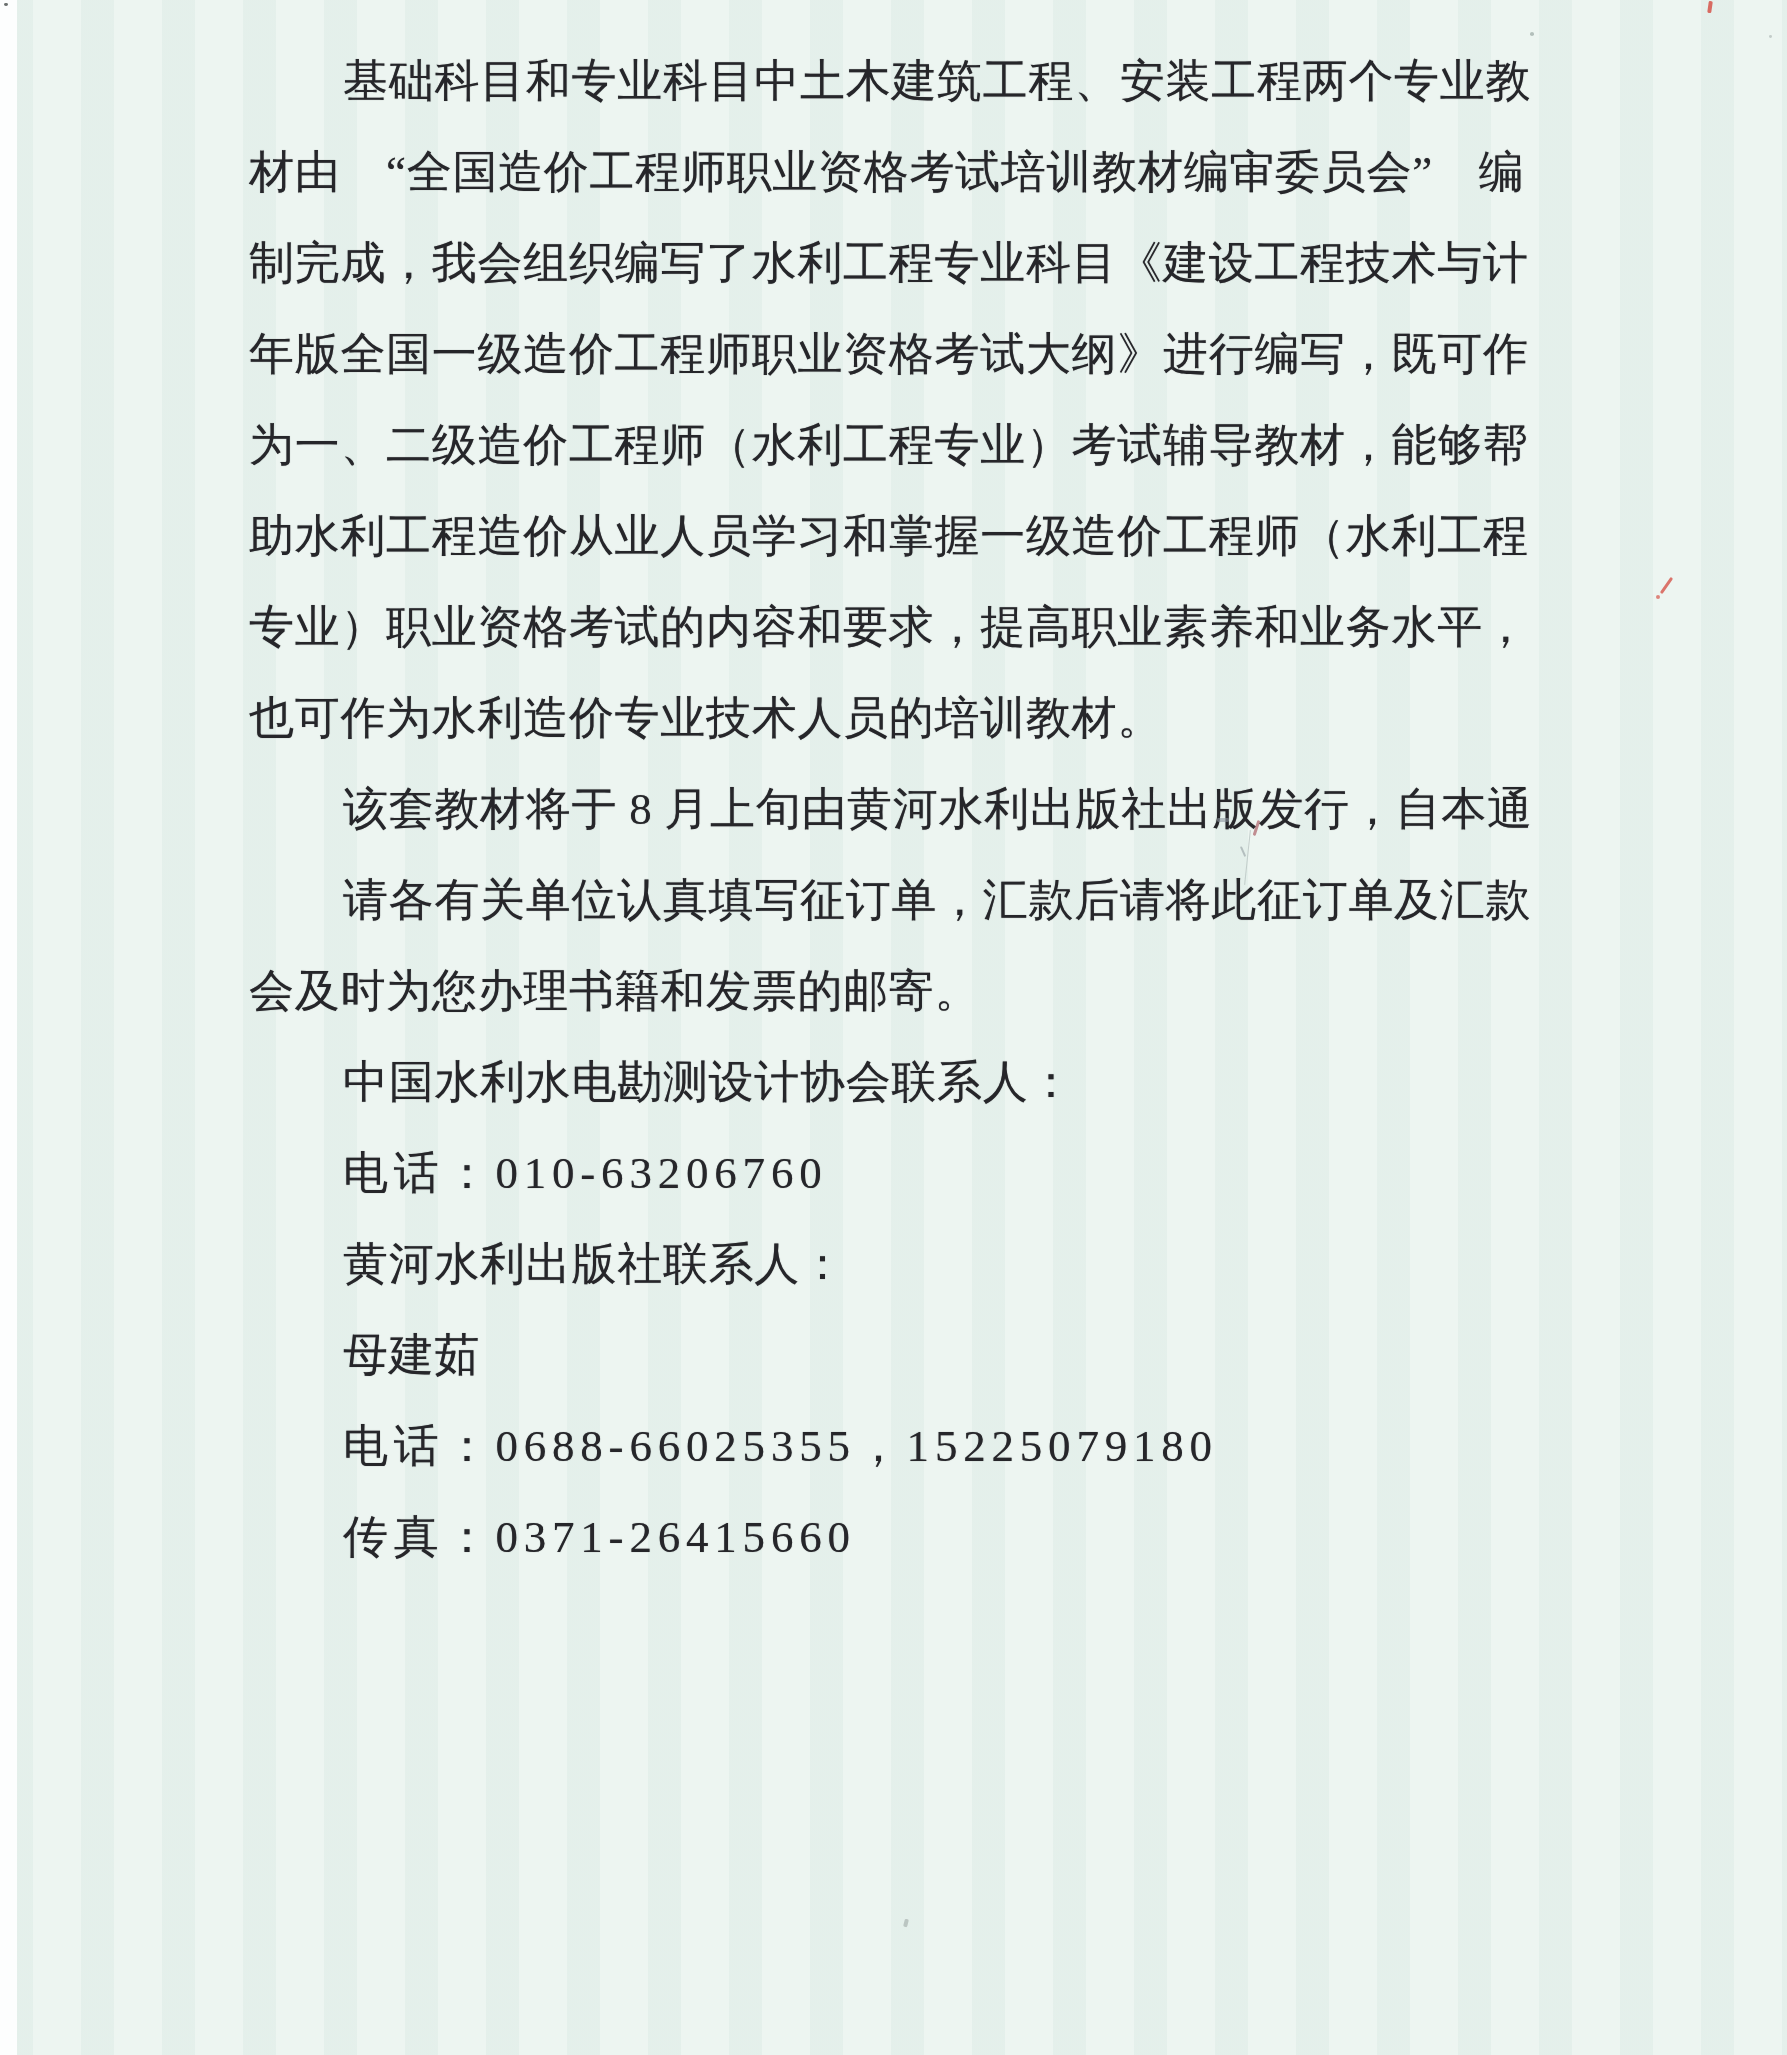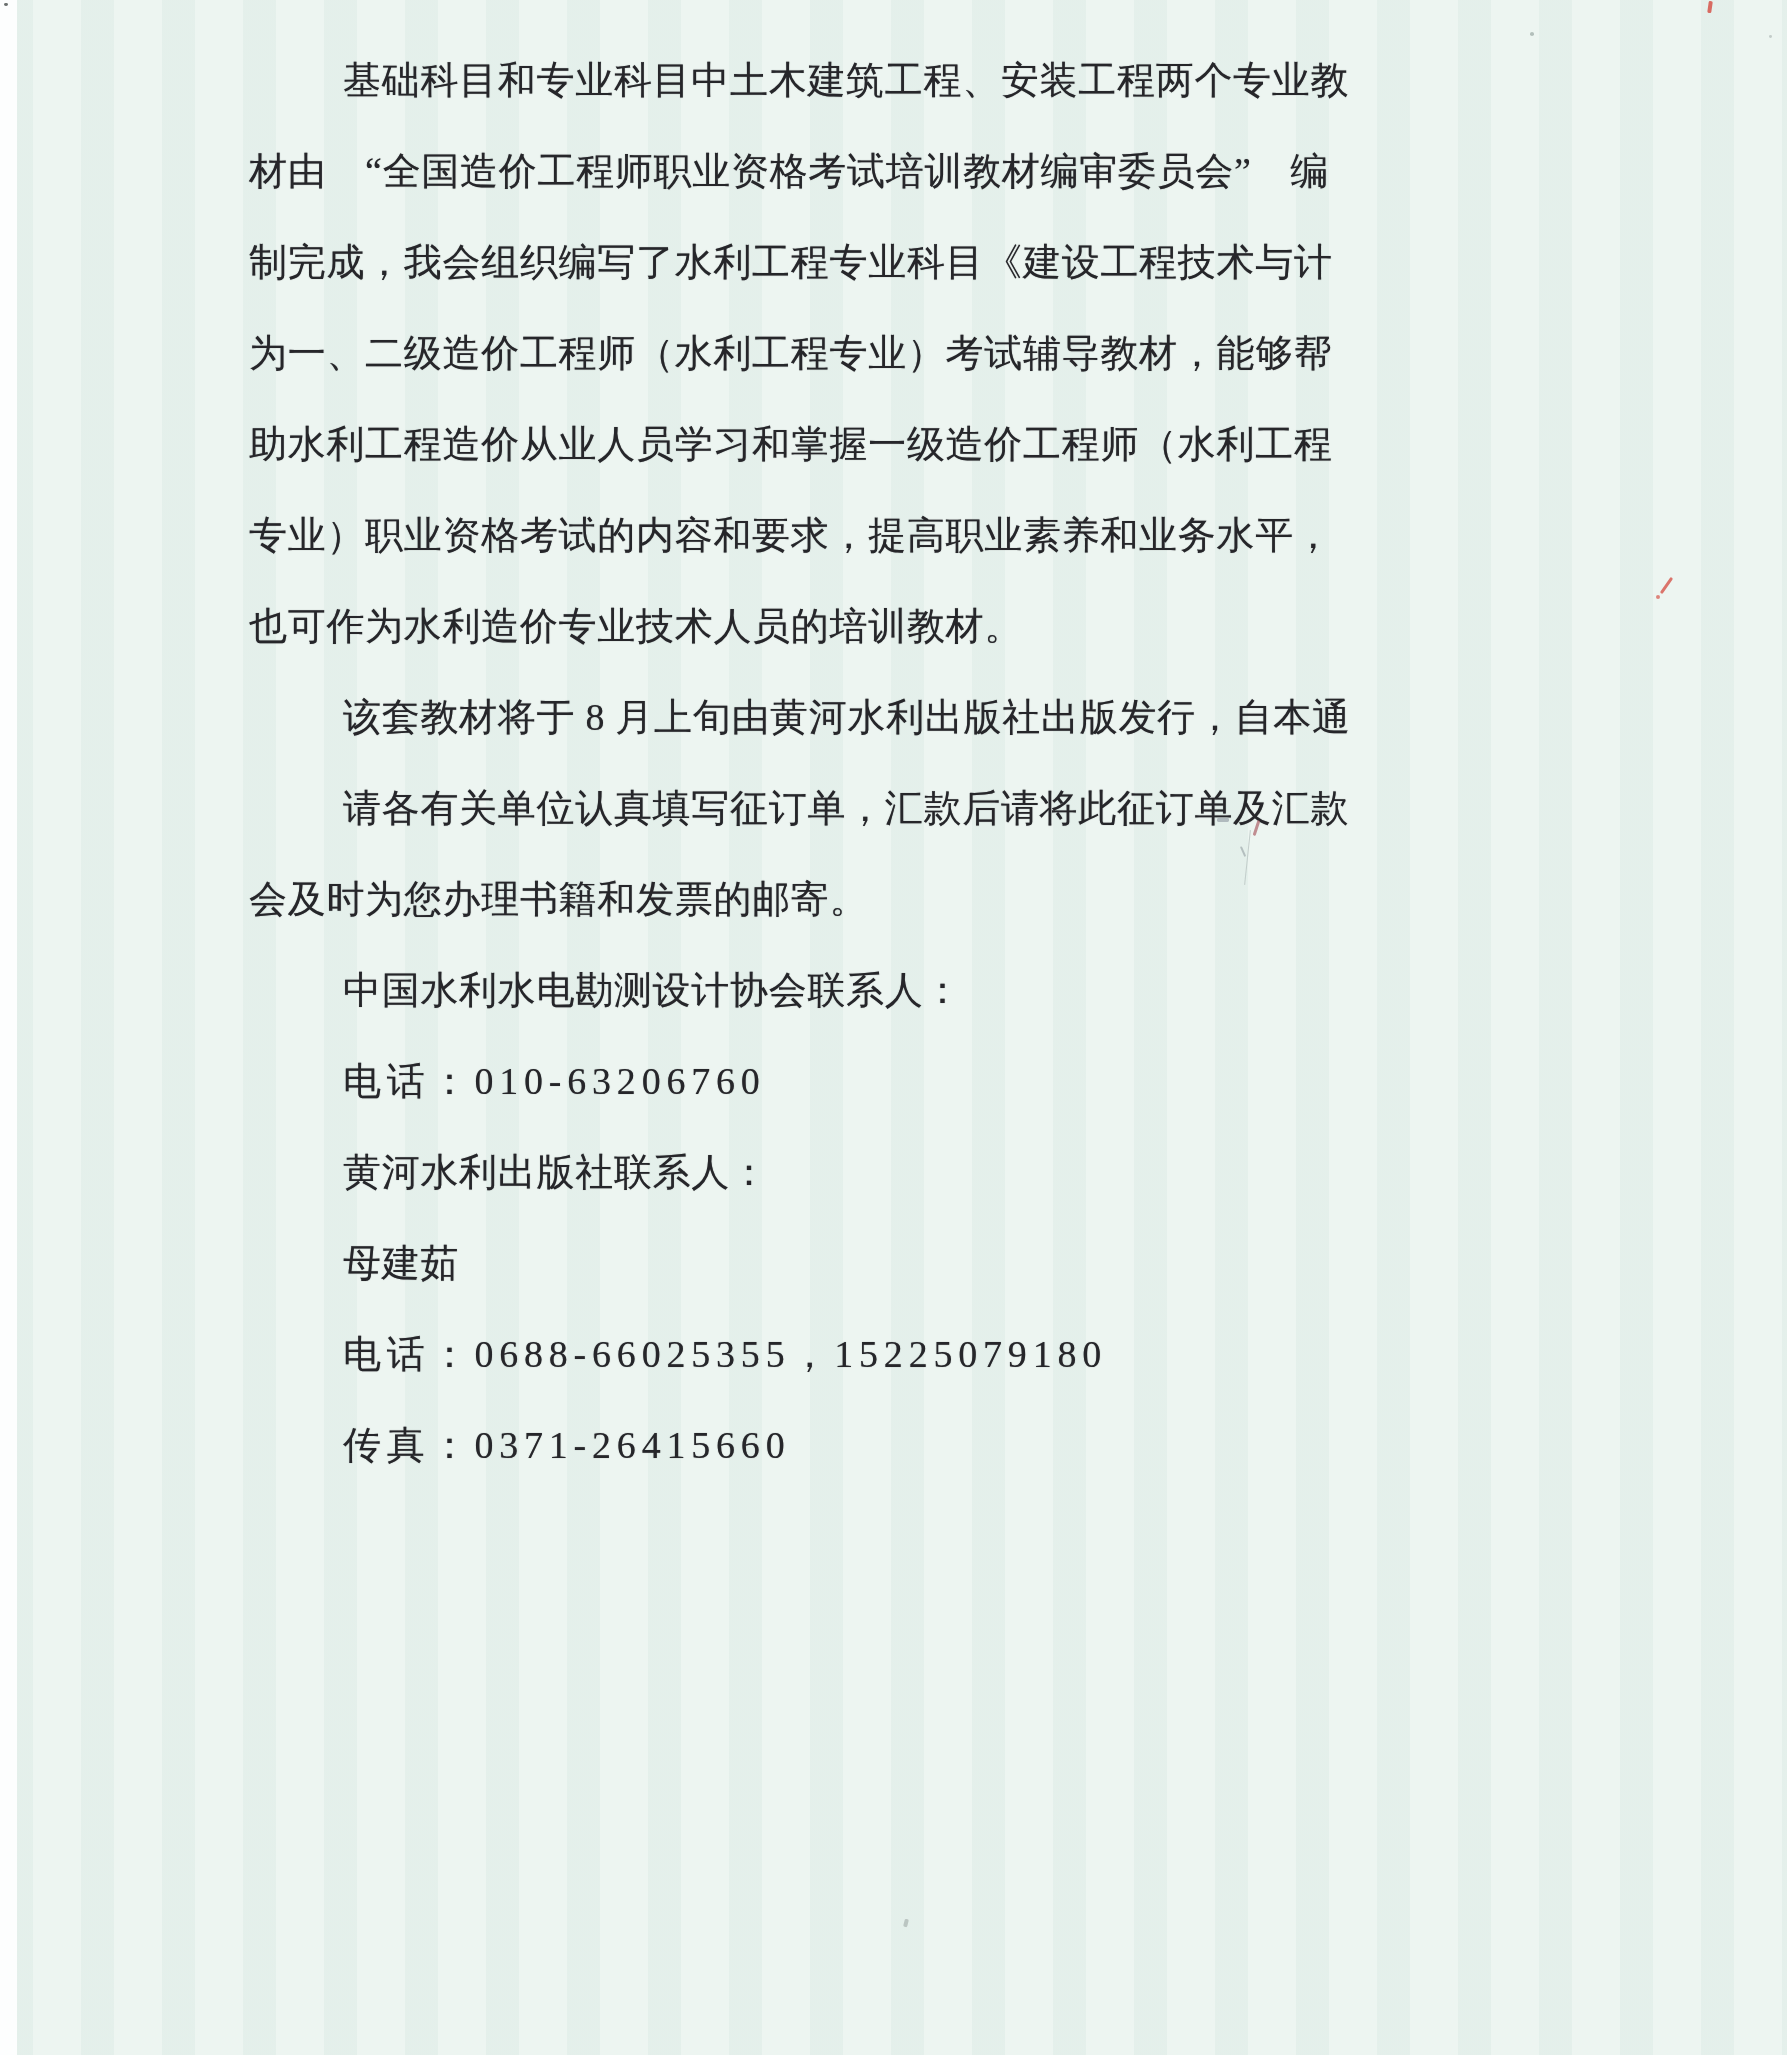--- a/index.html
+++ b/index.html
@@ -21,21 +21,21 @@
   .edge-left {
     position:absolute; left:0; top:0; width:17.3px; height:100%;
     background:#fdfefe;
   }
   .doc {
     position:absolute; left:249px; top:35px; width:1372px;
   }
   .line {
     height:91px;
     display:flex; align-items:center;
-    font-size:38px;
+    font-size:45px;
     letter-spacing:0.7px;
     color: var(--ink, #26262a);
     white-space:nowrap;
     text-shadow: 0 0 0.9px rgba(30,30,35,0.55);
   }
   .line.indent { padding-left:94px; }
   .line.digits { letter-spacing:5.8px; }
 
   
   .artifact { position:absolute; pointer-events:none; }
@@ -55,20 +55,21 @@
 <body>
 
 <div class="page">
   <div class="streaks"></div>
   <div class="edge-left"></div>
 
   <div class="doc">
     <div class="line indent">基础科目和专业科目中土木建筑工程、安装工程两个专业教</div>
     <div class="line">材由　“全国造价工程师职业资格考试培训教材编审委员会”　编</div>
     <div class="line">制完成，我会组织编写了水利工程专业科目《建设工程技术与计</div>
+    <div class="line">年版全国一级造价工程师职业资格考试大纲》进行编写，既可作</div>
     <div class="line">为一、二级造价工程师（水利工程专业）考试辅导教材，能够帮</div>
     <div class="line">助水利工程造价从业人员学习和掌握一级造价工程师（水利工程</div>
     <div class="line">专业）职业资格考试的内容和要求，提高职业素养和业务水平，</div>
     <div class="line">也可作为水利造价专业技术人员的培训教材。</div>
     <div class="line indent">该套教材将于 8 月上旬由黄河水利出版社出版发行，自本通</div>
     <div class="line indent">请各有关单位认真填写征订单，汇款后请将此征订单及汇款</div>
     <div class="line">会及时为您办理书籍和发票的邮寄。</div>
     <div class="line indent">中国水利水电勘测设计协会联系人：</div>
     <div class="line indent digits">电话：010-63206760</div>
     <div class="line indent">黄河水利出版社联系人：</div>

